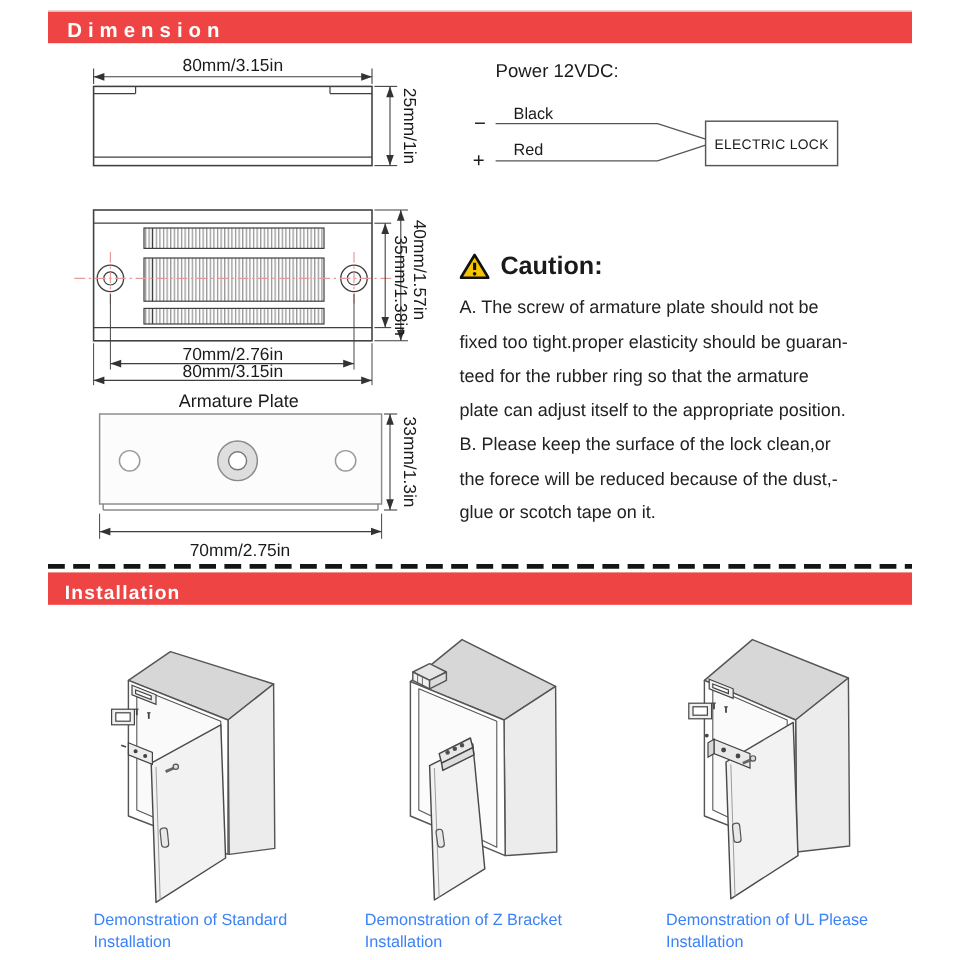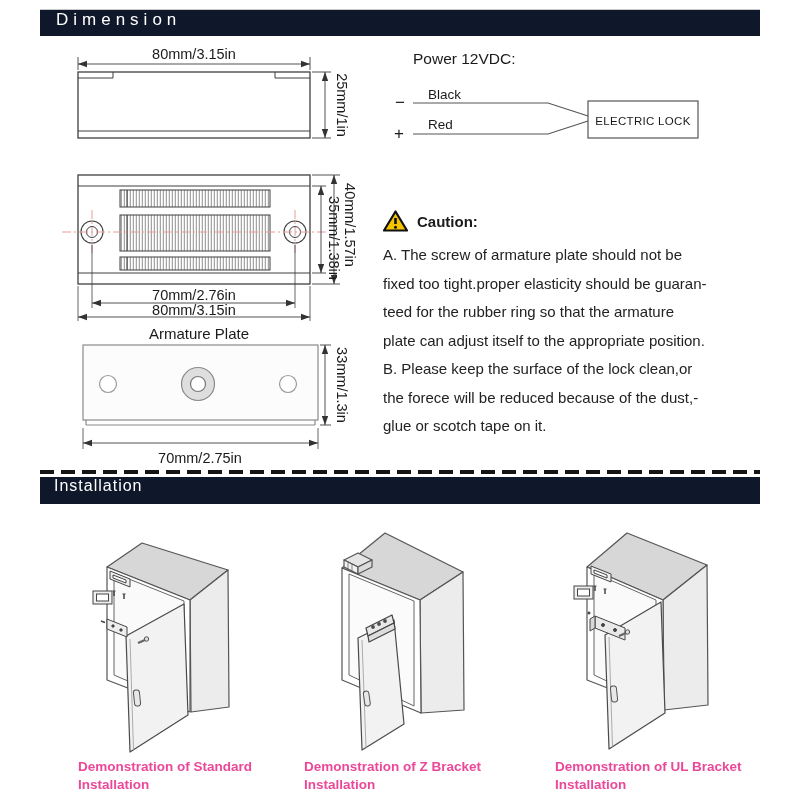--- a/index.html
+++ b/index.html
@@ -1,29 +1,29 @@
 <!DOCTYPE html>
 <html><head>
 <meta charset="utf-8">
 <style>
   html,body{margin:0;padding:0;background:#fff;}
   #page{position:relative;width:800px;height:800px;background:#fff;overflow:hidden;
         font-family:"Liberation Sans",sans-serif;color:#1a1a1a;}
   .abs{position:absolute;}
-  .section-bar{background:#0f172a;color:#fff;font-weight:normal;display:flex;align-items:flex-start;}
+  .section-bar{background:#ef4444;color:#fff;font-weight:bold;display:flex;align-items:flex-end;}
   #dimension-bar{left:40px;top:9px;width:720px;height:27px;font-size:17px;letter-spacing:5px;padding-left:16px;box-sizing:border-box;border-top:1px solid #c9c9c9;}
   #installation-bar{left:40px;top:477px;width:720px;height:27px;font-size:16px;letter-spacing:1px;padding-left:14px;box-sizing:border-box;}
   svg text{fill:#1a1a1a;font-family:"Liberation Sans",sans-serif;}
   .dim-label{font-size:14.5px;}
   .wire-label{font-size:13.5px;}
   #caution-block{left:383px;top:210px;width:424px;}
   #caution-head{display:flex;align-items:center;gap:9px;}
-  #caution-title{font-size:15px;font-weight:bold;}
+  #caution-title{font-size:21px;font-weight:bold;}
   #caution-text{margin-top:9px;font-size:15px;line-height:28.5px;color:#222;}
-  .caption{position:absolute;font-size:13.5px;font-weight:bold;line-height:17.5px;color:#ec4899;}
+  .caption{position:absolute;font-size:13.5px;font-weight:normal;line-height:17.5px;color:#3b82f6;}
 </style>
 </head>
 <body>
 
 <div id="page">
 
   <div id="dimension-bar" class="abs section-bar">
     <span>Dimension</span>
   </div>
 
@@ -252,17 +252,17 @@
       <polygon points="52,88 82,100 82,112 52,100" fill="#e9e9e9"></polygon>
       <polygon points="52,88 52,100 47,103 47,91" fill="#d8d8d8"></polygon>
       <circle cx="60" cy="97" r="1.5" fill="#444"></circle>
         <circle cx="72" cy="102" r="1.5" fill="#444"></circle>
       <circle cx="46" cy="85" r="1.1" fill="#444"></circle>
       <line x1="76" y1="108" x2="83" y2="105" stroke="#666" stroke-width="2.4"></line>
       <circle cx="84.5" cy="104" r="2.2" fill="#ddd" stroke="#555"></circle>
     </g>
   </svg>
   <div class="caption" style="left:555px;top:758px;">
-    <div>Demonstration of UL Bracket</div>
+    <div>Demonstration of UL Please</div>
     <div>Installation</div>
   </div>
 
 </div>
 
 </body></html>

